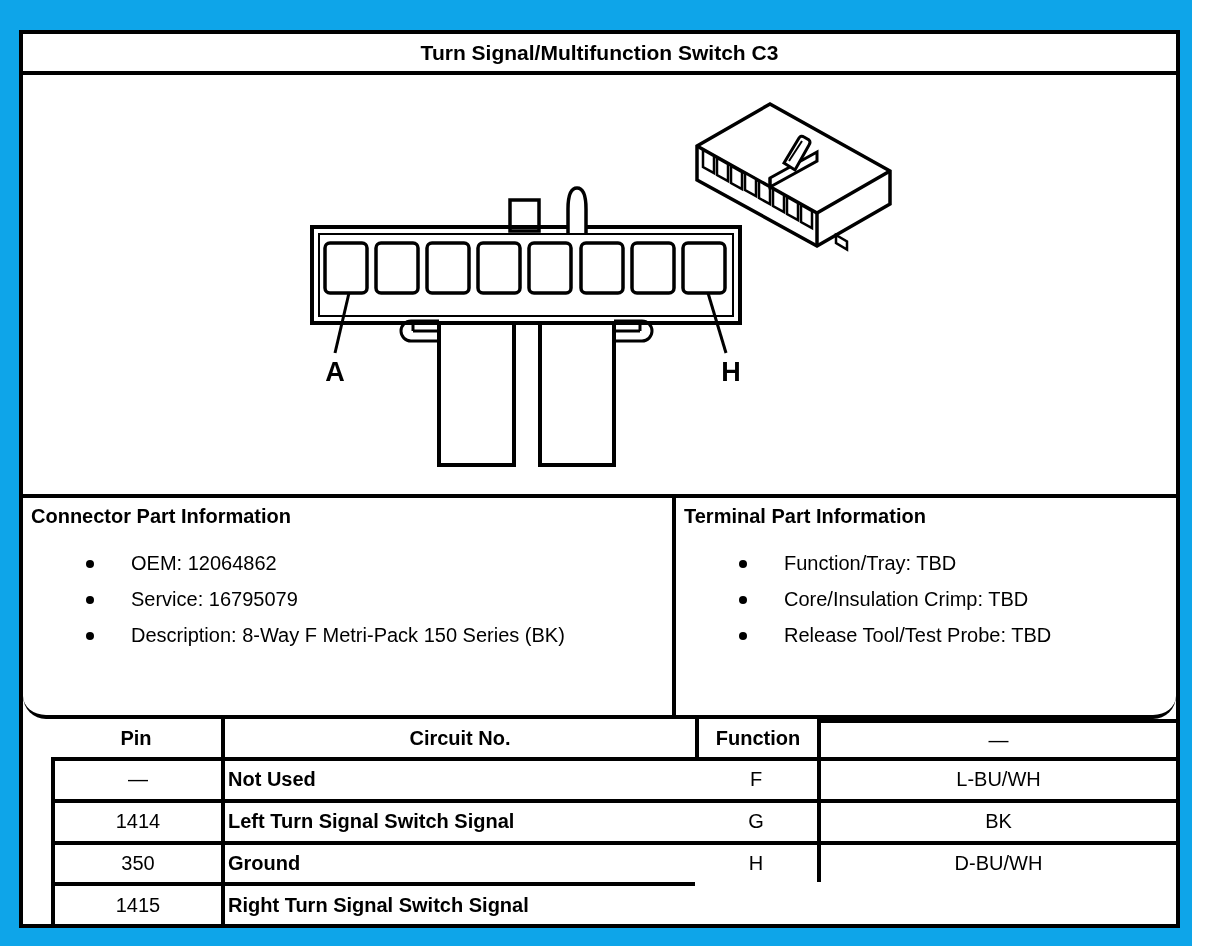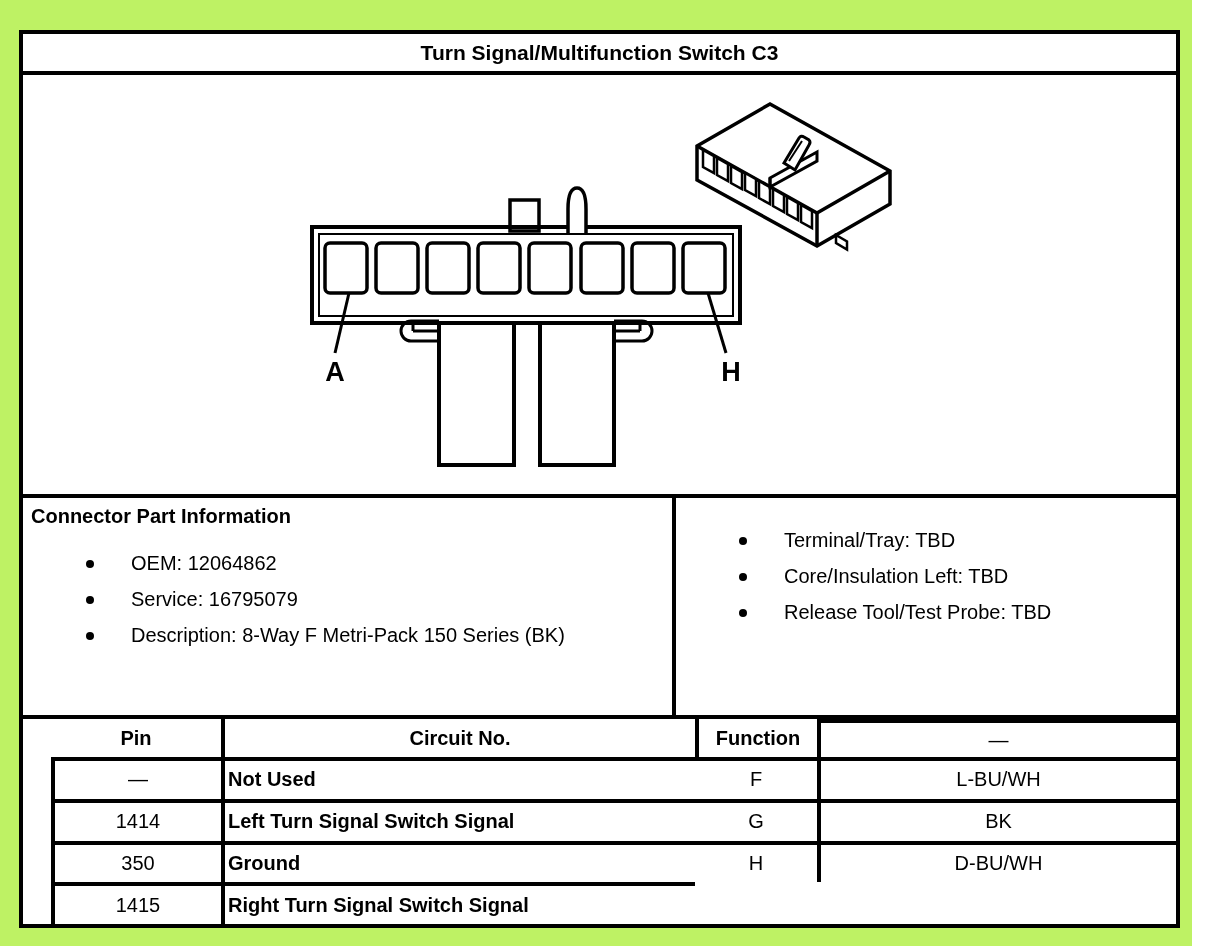--- a/index.html
+++ b/index.html
@@ -1,20 +1,20 @@
 <!DOCTYPE html>
 <html><head>
 <meta charset="utf-8">
 <style>
   html, body { margin: 0; padding: 0; background: #ffffff; }
   .page {
     position: relative;
     width: 1192px;
     height: 946px;
-    background: #bef264;
+    background: #0ea5e9;
     font-family: "Liberation Sans", sans-serif;
     color: #000000;
   }
   .frame {
     position: absolute;
     left: 19px;
     top: 30px;
     width: 1161px;
     height: 898px;
     border: 4px solid #000;
@@ -37,20 +37,21 @@
     height: 419px;
     border-bottom: 4px solid #000;
     flex: none;
     overflow: hidden;
   }
   .info-row {
     height: 217px;
     border-bottom: 4px solid #000;
     flex: none;
     display: flex;
+    border-radius: 23px;
   }
   .info-cell {
     box-sizing: border-box;
     padding: 7px 8px;
   }
   .info-cell.left  { width: 653px; border-right: 4px solid #000; flex: none; }
   .info-cell.right { flex: 1; }
   .info-heading { font-weight: 700; font-size: 20px; }
   .bullet-list {
     list-style: none;
@@ -187,28 +188,29 @@
               <span class="dot"></span>
               <span>Service: 16795079</span>
             </li>
           <li>
               <span class="dot"></span>
               <span>Description: 8-Way F Metri-Pack 150 Series (BK)</span>
             </li>
         </ul>
       </div>
       <div class="info-cell right">
+        <div class="info-heading">Terminal Part Information</div>
         <ul class="bullet-list">
           <li>
               <span class="dot"></span>
-              <span>Terminal/Tray: TBD</span>
-            </li>
-          <li>
-              <span class="dot"></span>
-              <span>Core/Insulation Left: TBD</span>
+              <span>Function/Tray: TBD</span>
+            </li>
+          <li>
+              <span class="dot"></span>
+              <span>Core/Insulation Crimp: TBD</span>
             </li>
           <li>
               <span class="dot"></span>
               <span>Release Tool/Test Probe: TBD</span>
             </li>
         </ul>
       </div>
     </div>
 
     <div class="pin-table">

